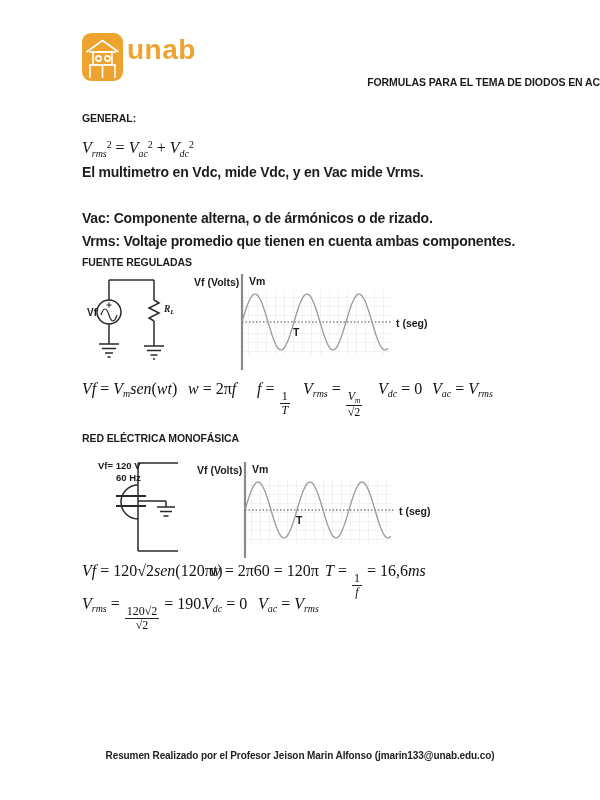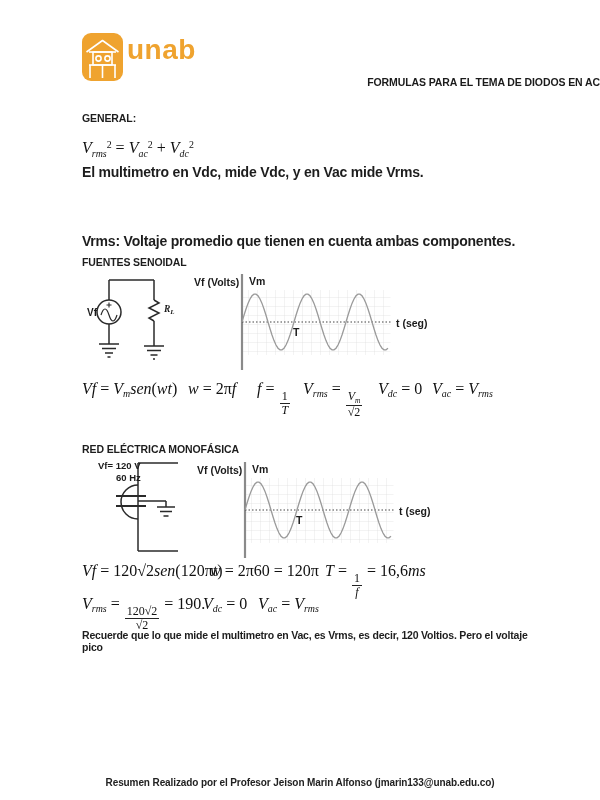--- a/index.html
+++ b/index.html
@@ -5,21 +5,21 @@
   html,body{margin:0;padding:0;background:#fff;}
   .page{position:relative;width:600px;height:800px;background:#ffffff;overflow:hidden;
         font-family:"Liberation Sans",sans-serif;color:#1d1d1d;}
   .abs{position:absolute;}
   .title{position:absolute;left:0;width:600px;text-align:right;font-weight:bold;
          font-size:10.5px;letter-spacing:-0.1px;color:#1b1b1b;}
   .heading{position:absolute;left:82px;font-weight:bold;font-size:10.5px;letter-spacing:-0.1px;}
   .body-line{position:absolute;left:82px;font-weight:bold;font-size:14px;letter-spacing:-0.2px;}
   .note-line{position:absolute;left:82px;width:460px;font-weight:bold;font-size:10.5px;letter-spacing:-0.2px;}
   .footer{position:absolute;left:0;width:600px;text-align:center;font-weight:bold;
-          font-size:10px;letter-spacing:-0.1px;color:#222;margin-top:27px;}
+          font-size:10px;letter-spacing:-0.1px;color:#222;}
   
   .logo-text{position:absolute;left:127px;top:34px;font-size:28px;font-weight:700;
              color:#efa32f;letter-spacing:0.5px;}
   
   .math{position:absolute;font-family:"Liberation Serif",serif;font-size:16px;color:#111;
         white-space:nowrap;}
   .math .mi{font-style:italic;}
   .math .mt{font-style:normal;}
   .math .msub{font-style:italic;font-size:0.62em;vertical-align:-0.35em;}
   .math .msup{font-style:normal;font-size:0.62em;vertical-align:0.55em;}
@@ -49,23 +49,24 @@
       <path d="M8,32 V45 M20.5,32 V45 M33,32 V45"></path>
     </g>
   </svg>
   <span class="logo-text">unab</span>
 
   <div class="title" style="top:76px">FORMULAS PARA EL TEMA DE DIODOS EN AC</div>
 
   <div class="heading" style="top:112px">GENERAL:</div>
   <div class="math" style="left:82px;top:139px"><span class="mi">V</span><span class="msub">rms</span><span class="msup">2</span><span class="mt"> = </span><span class="mi">V</span><span class="msub">ac</span><span class="msup">2</span><span class="mt"> + </span><span class="mi">V</span><span class="msub">dc</span><span class="msup">2</span></div>
   <div class="body-line" style="top:164px">El multimetro en Vdc, mide Vdc, y en Vac mide Vrms.</div>
+  <div class="body-line" style="top:210px">Vac: Componente alterna, o de ármónicos o de rizado.</div>
   <div class="body-line" style="top:233px">Vrms: Voltaje promedio que tienen en cuenta ambas componentes.</div>
 
-  <div class="heading" style="top:256px">FUENTES SENOIDAL</div>
+  <div class="heading" style="top:256px">FUENTE REGULADAS</div>
 
   <svg style="left:86px;top:274px" width="90" height="95" viewBox="0 0 90 95">
     <g stroke="#2a2a2a" stroke-width="1.5" fill="none">
       <path d="M23,6 H68"></path>
       <path d="M23,6 V26"></path>
       <circle cx="23" cy="38" r="12"></circle>
       <path d="M23,28.5 V33.5 M20.5,31 H25.5" stroke-width="1.1"></path>
       <path d="M15,41 c2.5,-8 5.5,-8 8,0 c2.5,8 5.5,8 8,0" stroke-width="1.2"></path>
       <path d="M23,50 V70"></path>
       <path d="M13,70 H33 M16,74.5 H30 M19,79 H27 M21.5,83 H24.5"></path>
@@ -102,21 +103,21 @@
           <span class="fden"><span class="mi">T</span></span>
         </span></span>
     <span class="math eq" style="left:221px"><span class="mi">V</span><span class="msub">rms</span><span class="mt"> = </span><span class="frac">
           <span class="fnum"><span class="mi">V</span><span class="msub">m</span></span>
           <span class="fden"><span class="mt">√2</span></span>
         </span></span>
     <span class="math eq" style="left:296px"><span class="mi">V</span><span class="msub">dc</span><span class="mt"> = 0</span></span>
     <span class="math eq" style="left:350px"><span class="mi">V</span><span class="msub">ac</span><span class="mt"> = </span><span class="mi">V</span><span class="msub">rms</span></span>
   </div>
 
-  <div class="heading" style="top:443px">RED ELÉCTRICA MONOFÁSICA</div>
+  <div class="heading" style="top:432px">RED ELÉCTRICA MONOFÁSICA</div>
 
   <svg style="left:90px;top:455px" width="100" height="105" viewBox="0 0 100 105">
     <g stroke="#2a2a2a" stroke-width="1.5" fill="none">
       <path d="M48,8 H88"></path>
       <path d="M48,8 V96"></path>
       <path d="M48,96 H88"></path>
       <path d="M48,30 A17,17 0 0 0 48,64"></path>
       <path d="M26,41 H56 M26,51 H56" stroke-width="1.8"></path>
       <path d="M48,46 H76 M76,46 V52"></path>
       <path d="M67,52 H85 M70,56.5 H82 M73.5,61 H78.5"></path>
@@ -151,17 +152,16 @@
   </div>
   <div class="abs" style="left:82px;top:595px;height:30px">
     <span class="math eq" style="left:0px"><span class="mi">V</span><span class="msub">rms</span><span class="mt"> = </span><span class="frac">
           <span class="fnum"><span class="mt">120√2</span></span>
           <span class="fden"><span class="mt">√2</span></span>
         </span><span class="mt"> = 190.</span></span>
     <span class="math eq" style="left:121px"><span class="mi">V</span><span class="msub">dc</span><span class="mt"> = 0</span></span>
     <span class="math eq" style="left:176px"><span class="mi">V</span><span class="msub">ac</span><span class="mt"> = </span><span class="mi">V</span><span class="msub">rms</span></span>
   </div>
 
-  <div class="note-line" style="top:629px">Recuerde que lo que mide el multimetro en Vac, es Vrms, es decir, 120 Voltios. Pero el voltaje pico</div>
 
   <div class="footer" style="top:750px">Resumen Realizado por el Profesor Jeison Marin Alfonso (jmarin133@unab.edu.co)</div>
 
 </div>
 
 </body></html>

